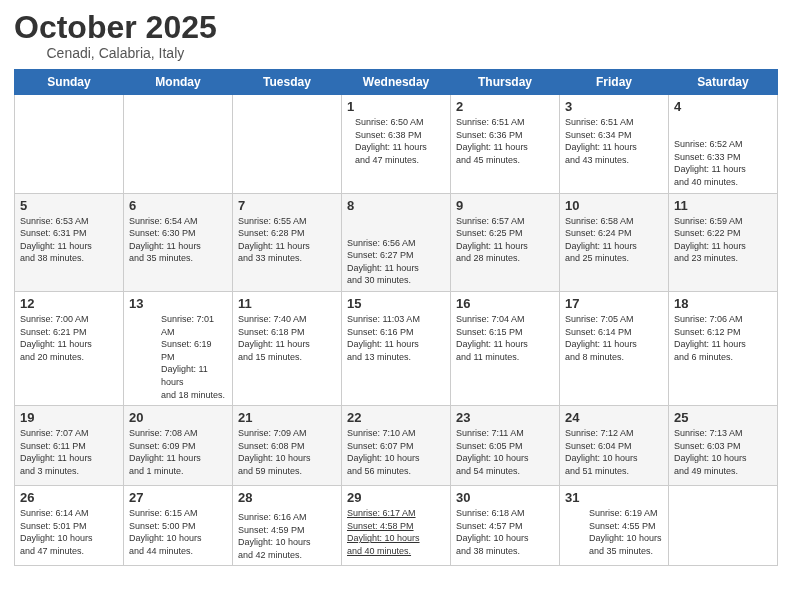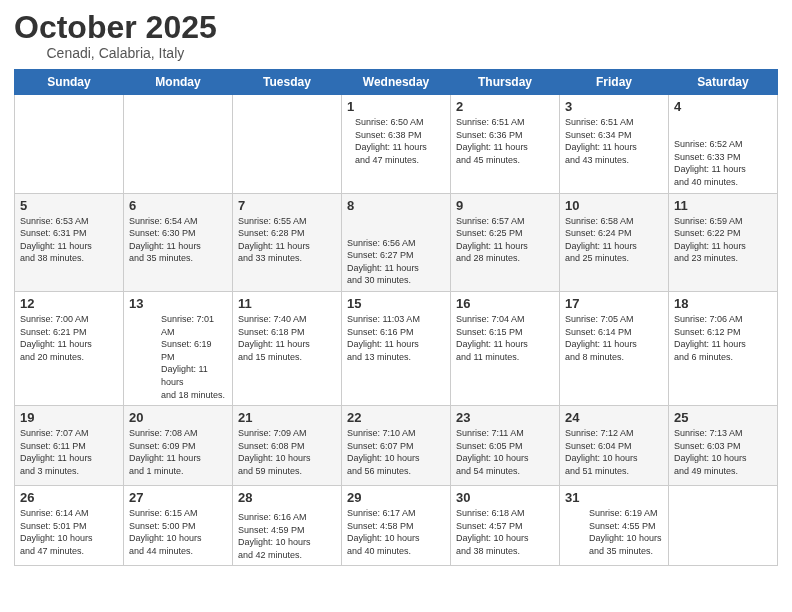--- a/index.html
+++ b/index.html
@@ -327,21 +327,21 @@
           </td>
           <td>
             <span class="day-num">28</span>
             <div class="day-info" style="white-space: pre-line; margin-top: 6px;">Sunrise: 6:16 AM
 Sunset: 4:59 PM
 Daylight: 10 hours
 and 42 minutes.</div>
           </td>
           <td>
             <span class="day-num">29</span>
-            <div class="day-info" style="white-space: pre-line;">Sunrise: 6:17 AM
+            <div class="day-info" style="white-space: pre-line; text-decoration: underline;">Sunrise: 6:17 AM
 Sunset: 4:58 PM
 Daylight: 10 hours
 and 40 minutes.</div>
           </td>
           <td>
             <span class="day-num">30</span>
             <div class="day-info" style="white-space: pre-line;">Sunrise: 6:18 AM
 Sunset: 4:57 PM
 Daylight: 10 hours
 and 38 minutes.</div>

